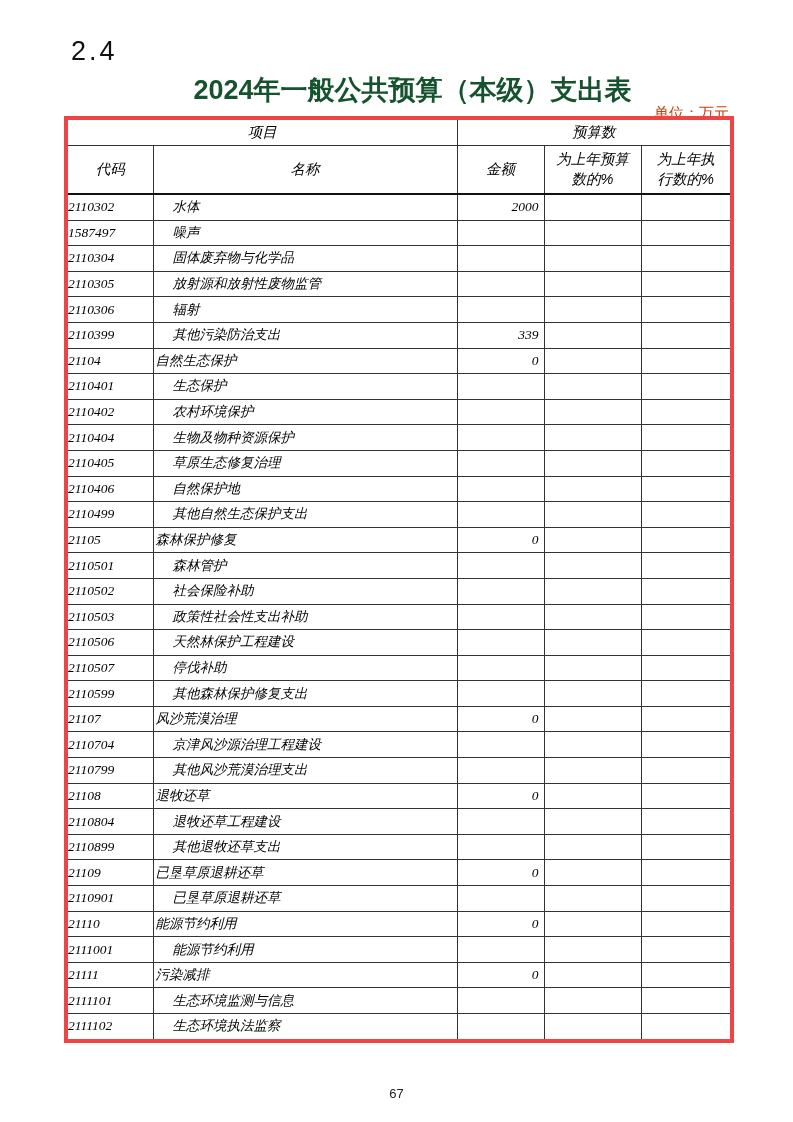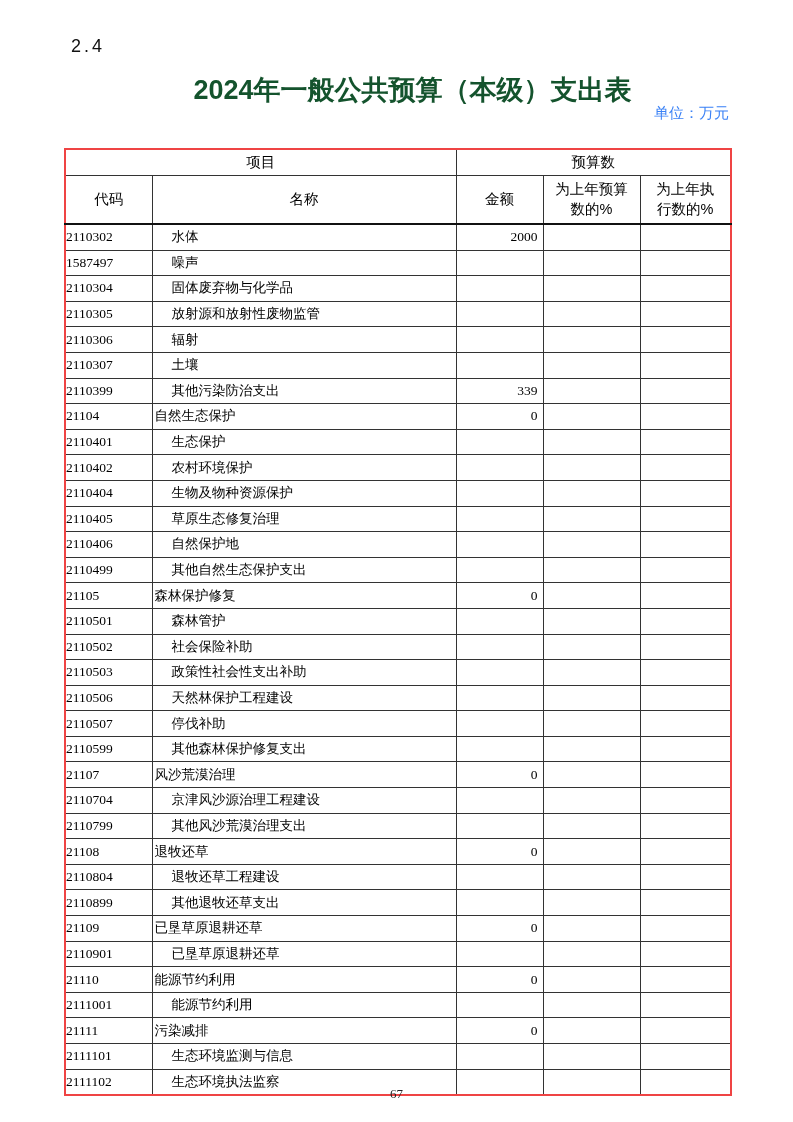--- a/index.html
+++ b/index.html
@@ -14,51 +14,52 @@
     margin: 0 auto;
     background: #ffffff;
     overflow: hidden;
     color: #000;
   }
   .section-number {
     position: absolute;
     left: 71px;
     top: 36px;
     font-family: "Liberation Sans", sans-serif;
-    font-size: 18px;
+    font-size: 27px;
     letter-spacing: 3px;
     color: #111;
   }
   .doc-title {
     position: absolute;
     left: 16px;
     top: 72px;
     width: 100%;
     text-align: center;
     font-family: "Liberation Sans", sans-serif;
     font-weight: bold;
     font-size: 27px;
     color: #14532d;
   }
   .unit-label {
     position: absolute;
     right: 64px;
     top: 104px;
     font-family: Liberation Sans, sans-serif;
     font-size: 15px;
-    color: #3b82f6;
+    color: #c2410c;
   }
   table.budget-table {
     position: absolute;
     left: 64px;
-    top: 148px;
+    top: 116px;
     width: 666px;
     border-collapse: collapse;
     table-layout: fixed;
-    border: 2px solid #ef4444;
+    border: 4px solid #ef4444;
+    font-style: italic;
   }
   table.budget-table th,
   table.budget-table td {
     border: 1px solid #333;
     overflow: hidden;
     white-space: normal;
   }
   thead th {
     font-family: "Liberation Sans", sans-serif;
     font-weight: normal;
@@ -89,21 +90,21 @@
   td.name-cell.lvl2 { padding-left: 2px; }
   td.name-cell.lvl3 { padding-left: 19px; }
   td.amount-cell { text-align: right; padding-right: 5px; }
   td.pct-cell { text-align: right; padding-right: 5px; }
   .page-number {
     position: absolute;
     left: 0;
     top: 1086px;
     width: 100%;
     text-align: center;
-    font-family: Liberation Serif, serif;
+    font-family: Liberation Sans, sans-serif;
     font-size: 13px;
     color: #222;
   }
 </style>
 </head>
 <body>
 
 <div class="page">
 
   <div class="section-number">2.4</div>
@@ -163,27 +164,20 @@
           <td class="pct-cell"></td>
         </tr>
         <tr>
           <td class="code-cell">2110306</td>
           <td class="name-cell lvl3">辐射</td>
           <td class="amount-cell"></td>
           <td class="pct-cell"></td>
           <td class="pct-cell"></td>
         </tr>
         <tr>
-          <td class="code-cell">2110307</td>
-          <td class="name-cell lvl3">土壤</td>
-          <td class="amount-cell"></td>
-          <td class="pct-cell"></td>
-          <td class="pct-cell"></td>
-        </tr>
-        <tr>
           <td class="code-cell">2110399</td>
           <td class="name-cell lvl3">其他污染防治支出</td>
           <td class="amount-cell">339</td>
           <td class="pct-cell"></td>
           <td class="pct-cell"></td>
         </tr>
         <tr>
           <td class="code-cell">21104</td>
           <td class="name-cell lvl2">自然生态保护</td>
           <td class="amount-cell">0</td>

